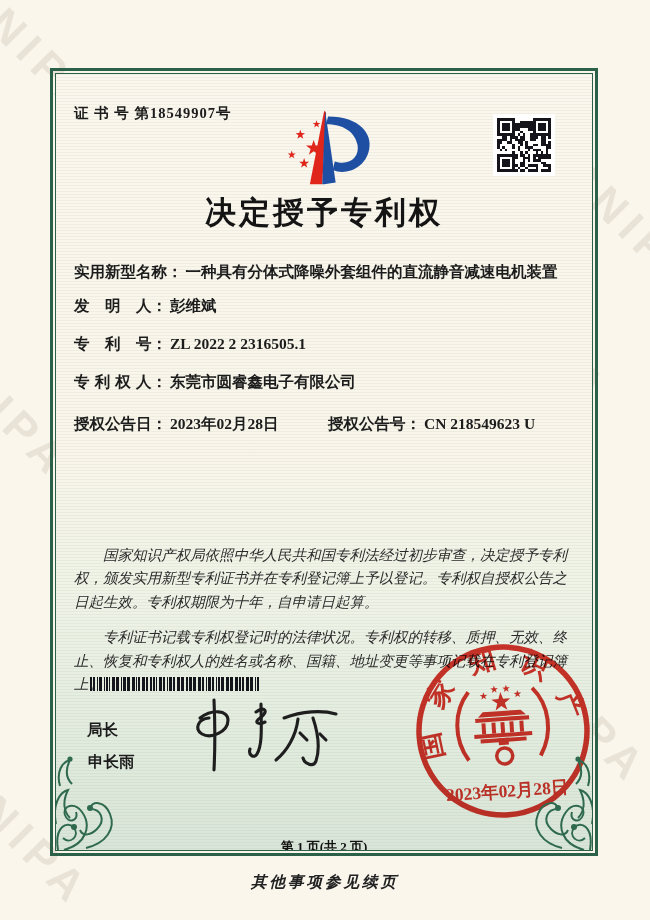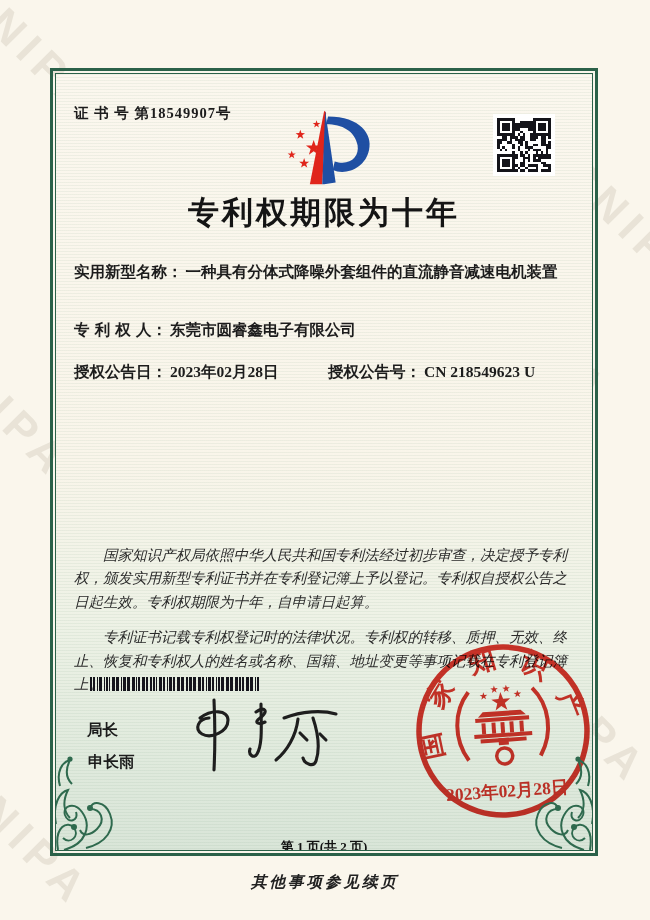--- a/index.html
+++ b/index.html
@@ -50,21 +50,21 @@
   .qr i{display:block;}
   .qr i.on{background:#14141a;}
   .doc-title{
     position:absolute;left:0;right:0;top:118px;text-align:center;
     font:bold 31px "Liberation Sans","DejaVu Sans",sans-serif;
     letter-spacing:3px;color:#141414;
   }
   
   .fields{position:absolute;left:18px;top:186px;width:506px;font-size:15.5px;font-weight:600;}
   .frow{position:relative;line-height:24px;margin-bottom:14px;white-space:nowrap;}
-  .frow.first{margin-bottom:34px;}
+  .frow.first{margin-bottom:10px;}
   .frow.last{margin-top:18px;}
   .fl{display:inline-block;white-space:pre;}
   .fs{display:inline-block;}
   .fv{display:inline-block;margin-left:3px;}
   .fgroup2{position:absolute;left:254px;top:0;}
   
   .paras{position:absolute;left:18px;top:458px;width:506px;
     font-style:italic;font-size:14.5px;line-height:1.62;color:#2a2a2a;font-weight:500;}
   .paras p{margin:12px 0 10px;text-indent:2em;}
   
@@ -553,25 +553,31 @@
         <i class="on"></i>
         <i class="on"></i>
         <i class="on"></i>
         <i></i>
         <i class="on"></i>
         <i class="on"></i>
         <i class="on"></i>
         <i class="on"></i>
       </div>
 
-    <div class="doc-title">专利权期限为十年</div>
+    <div class="doc-title">决定授予专利权</div>
 
     <div class="fields">
       <div class="frow first">
         <span class="fl">实用新型名称</span><span class="fs"> ：</span><span class="fv">一种具有分体式降噪外套组件的直流静音减速电机装置</span>
+      </div>
+      <div class="frow">
+        <span class="fl">发　明　人</span><span class="fs">：</span><span class="fv">彭维斌</span>
+      </div>
+      <div class="frow">
+        <span class="fl">专　利　号</span><span class="fs">：</span><span class="fv">ZL 2022 2 2316505.1</span>
       </div>
       <div class="frow">
         <span class="fl">专 利 权 人</span><span class="fs">：</span><span class="fv">东莞市圆睿鑫电子有限公司</span>
       </div>
       <div class="frow last">
         <span>
           <span class="fl">授权公告日</span><span class="fs">：</span><span class="fv">2023年02月28日</span>
         </span>
         <span class="fgroup2">
           <span class="fl">授权公告号</span><span class="fs">：</span><span class="fv">CN 218549623 U</span>

